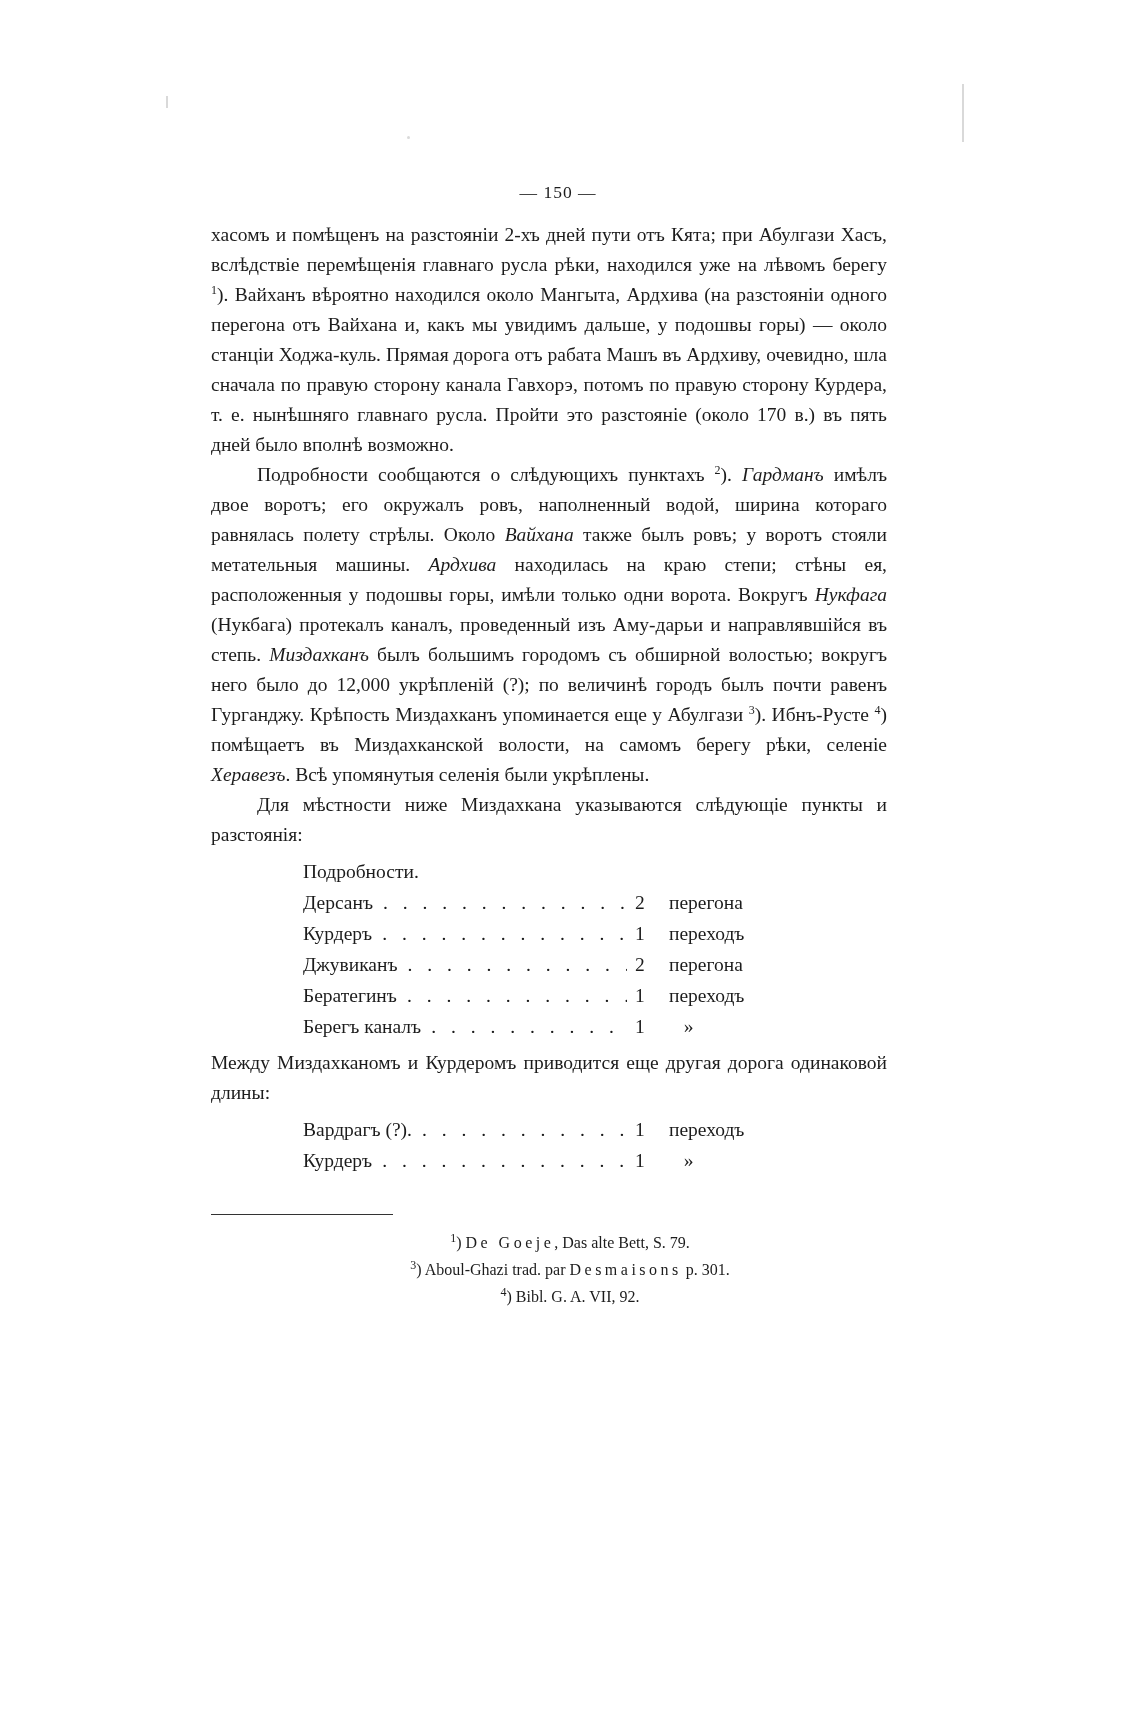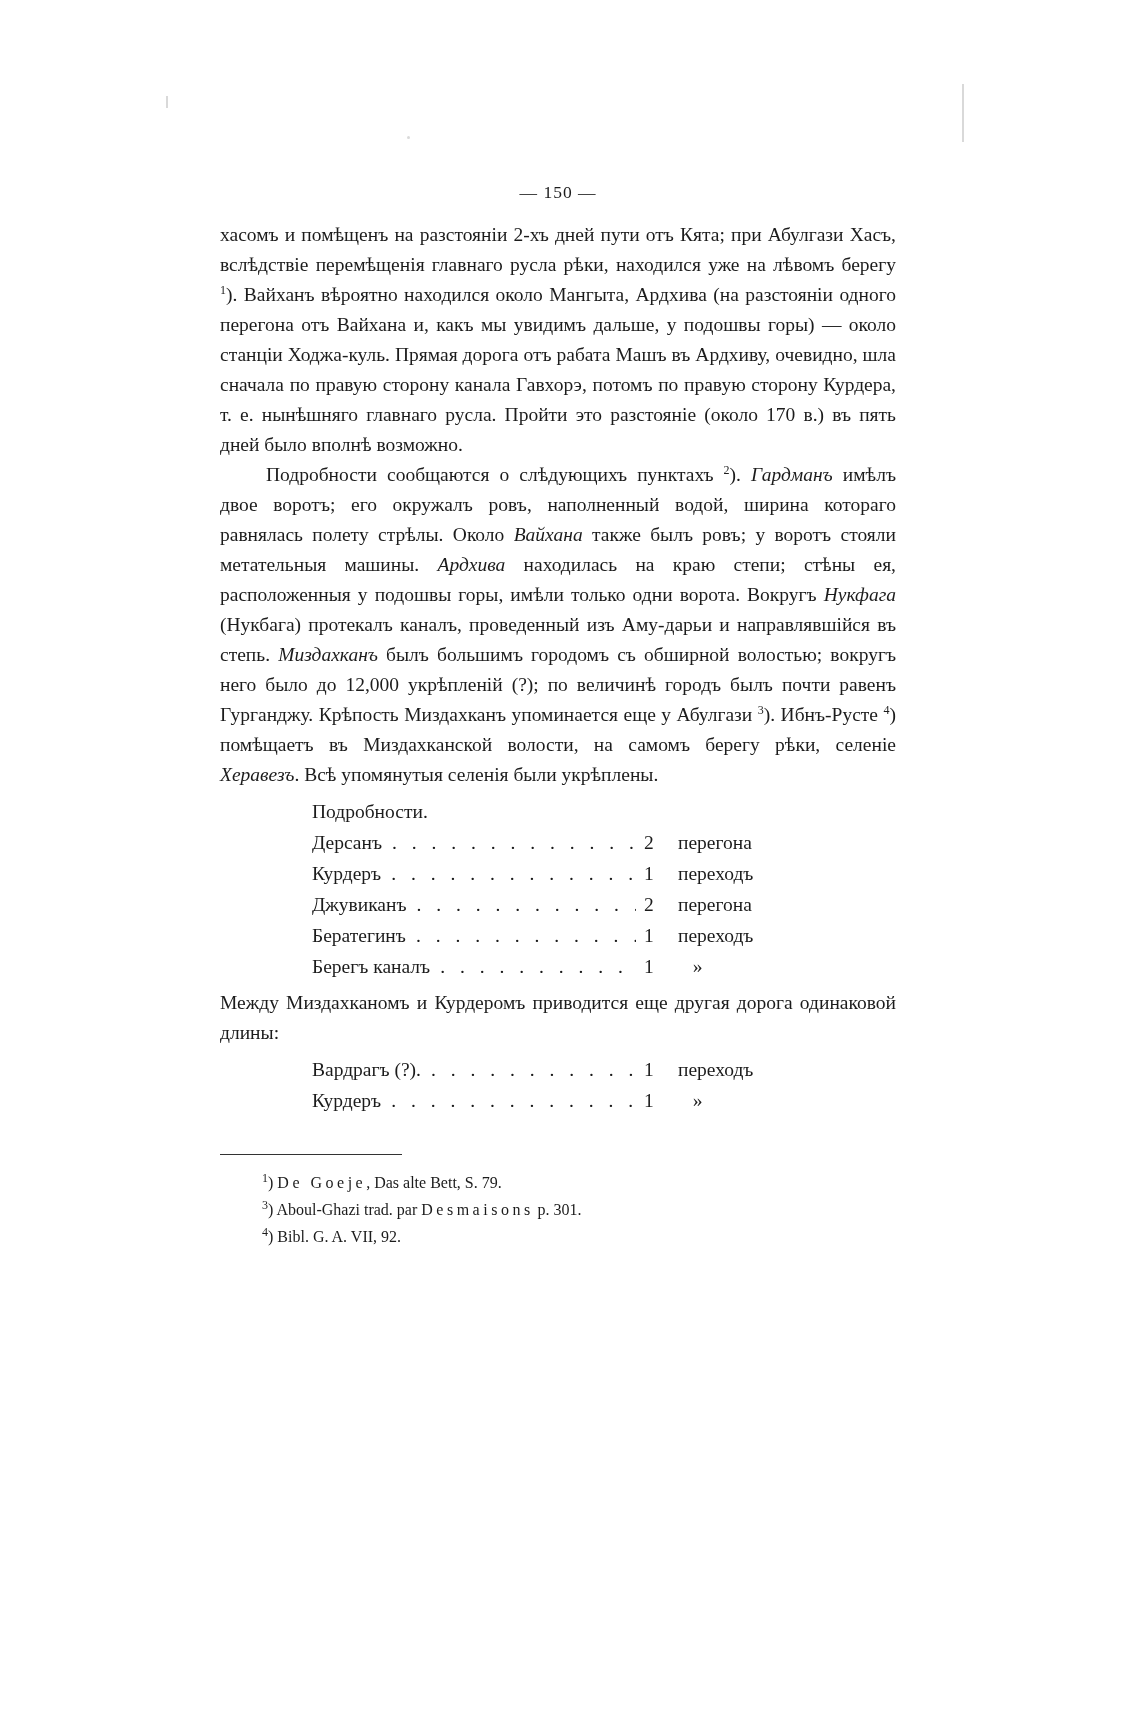--- a/index.html
+++ b/index.html
@@ -29,21 +29,21 @@
     position: absolute;
     left: 220px;
     top: 182px;
     width: 676px;
     text-align: center;
     font-size: 17.5px;
     letter-spacing: 1px;
   }
   .text-block {
     position: absolute;
-    left: 220px;
+    left: 211px;
     top: 220px;
     width: 676px;
     font-size: 19.5px;
     line-height: 30px;
     text-align: justify;
   }
   .para { margin: 0; }
   .para.indent { text-indent: 46px; }
   .it { font-style: italic; }
   .lsp { letter-spacing: 3px; }
@@ -94,41 +94,42 @@
   .footnote-rule {
     width: 182px;
     border: none;
     border-top: 1.5px solid #333;
     margin: 0 0 14px 0;
   }
   .footnote {
     margin: 0 0 0 42px;
     font-size: 16px;
     line-height: 27px;
-    text-align: left;
+    text-align: center;
   }
   .footnote .lsp { letter-spacing: 3.5px; }
 </style>
 </head>
 <body>
 
 <div class="page">
 
   <div class="scan-mark" style="left:962px; top:84px; width:2px; height:58px;"></div>
   <div class="scan-mark" style="left:166px; top:96px; width:2px; height:12px;"></div>
   <div class="scan-mark" style="left:407px; top:136px; width:3px; height:3px; border-radius:50%;"></div>
 
   <div class="page-number">— 150 —</div>
 
   <div class="text-block">
 
     <p class="para"><span>хасомъ и помѣщенъ на разстояніи 2-хъ дней пути отъ Кята; при Абулгази Хасъ, вслѣдствіе перемѣщенія главнаго русла рѣки, находился уже на лѣвомъ берегу </span><sup>1</sup><span>). Вайханъ вѣроятно находился около Мангыта, Ардхива (на разстояніи одного перегона отъ Вайхана и, какъ мы увидимъ дальше, у подошвы горы) — около станціи Ходжа-куль. Прямая дорога отъ рабата Машъ въ Ардхиву, очевидно, шла сначала по правую сторону канала Гавхорэ, потомъ по правую сторону Курдера, т. е. нынѣшняго главнаго русла. Пройти это разстояніе (около 170 в.) въ пять дней было вполнѣ возможно.</span></p>
 
     <p class="para indent"><span>Подробности сообщаются о слѣдующихъ пунктахъ </span><sup>2</sup><span>). </span><span class="it">Гардманъ</span><span> имѣлъ двое воротъ; его окружалъ ровъ, наполненный водой, ширина котораго равнялась полету стрѣлы. Около </span><span class="it">Вайхана</span><span> также былъ ровъ; у воротъ стояли метательныя машины. </span><span class="it">Ардхива</span><span> находилась на краю степи; стѣны ея, расположенныя у подошвы горы, имѣли только одни ворота. Вокругъ </span><span class="it">Нукфага</span><span> (Нукбага) протекалъ каналъ, проведенный изъ Аму-дарьи и направлявшійся въ степь. </span><span class="it">Миздахканъ</span><span> былъ большимъ городомъ съ обширной волостью; вокругъ него было до 12,000 укрѣпленій (?); по величинѣ городъ былъ почти равенъ Гурганджу. Крѣпость Миздахканъ упоминается еще у Абулгази </span><sup>3</sup><span>). Ибнъ-Русте </span><sup>4</sup><span>) помѣщаетъ въ Миздахканской волости, на самомъ берегу рѣки, селеніе </span><span class="it">Херавезъ</span><span>. Всѣ упомянутыя селенія были укрѣплены.</span></p>
 
+    <p class="para indent"><span>Для мѣстности ниже Миздахкана указываются слѣдующіе пункты и разстоянія:</span></p>
 
     <div class="route-list">
       <div class="route-list-header">Подробности.</div>
 
       <div class="route-row">
         <span class="name">Дерсанъ</span>
         <span class="dots">. . . . . . . . . . . . . . . . . . . .</span>
         <span class="num">2</span>
         <span class="unit">перегона</span>
       </div>

